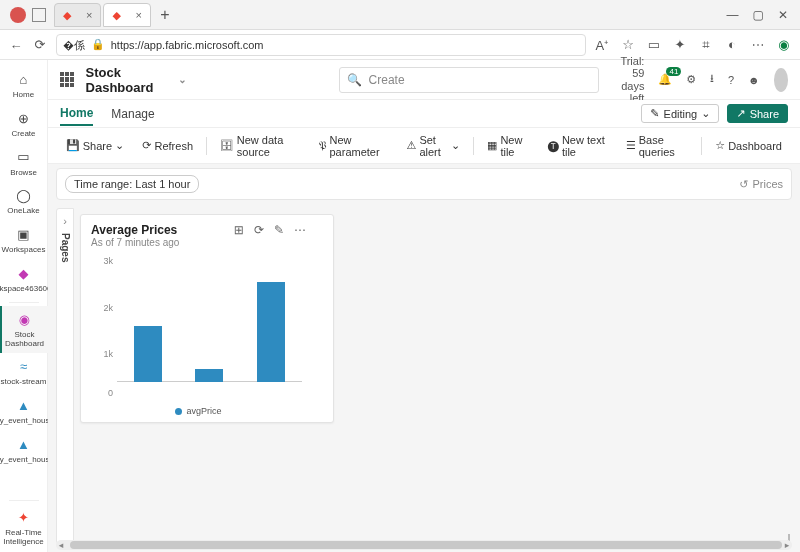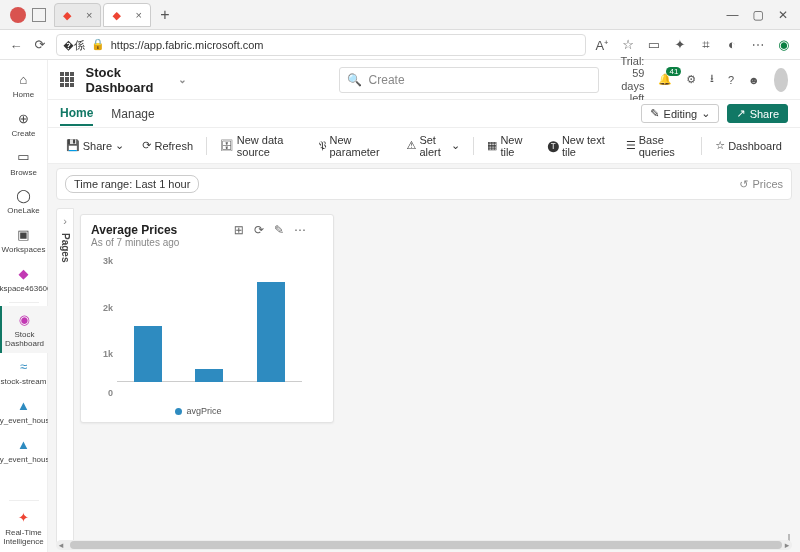--- a/index.html
+++ b/index.html
@@ -55,21 +55,21 @@
 .pages-gutter .chev { color:#888; margin-bottom:6px; }
 .pages-gutter .vtxt { writing-mode:vertical-rl; font-size:10px; color:#444; font-weight:600; }
 .tilearea { flex:1; background:#f5f5f5; padding:6px 6px 6px 6px; position:relative; }
 .tile { width:254px; background:#fff; border:1px solid #e3e3e3; border-radius:3px; padding:8px 27px 4px 10px; box-shadow:0 1px 2px rgba(0,0,0,.05); }
 .tilehdr { display:flex; align-items:flex-start; }
 .tilehdr .titles { flex:1; }
 .tilehdr .t1 { font-size:12px; font-weight:600; color:#222; }
 .tilehdr .t2 { font-size:10px; color:#888; }
 .tilehdr .acts { display:flex; gap:10px; color:#666; font-size:12px; }
 .chart { height:150px; position:relative; margin-top:4px; }
-.ylab { position:absolute; right:calc(100% - 22px); font-size:9px; color:#888; transform:translateY(-50%);font-weight:bold; }
+.ylab { position:absolute; right:calc(100% - 22px); font-size:9px; color:#888; transform:translateY(-50%); }
 .xaxis { position:absolute; left:26px; right:4px; bottom:20px; border-top:1px solid #ccc; }
 .bars { position:absolute; left:26px; right:4px; top:0; bottom:20px; display:flex; align-items:flex-end; justify-content:space-around; }
 .bar { width:28px; background:#2e8bc0; }
 .xlab { position:absolute; left:26px; right:4px; bottom:4px; display:flex; justify-content:space-around; font-size:9px; color:#666; }
 .legend { text-align:center; font-size:9px; color:#555; padding:4px 0 2px; }
 .legend .sw { display:inline-block; width:7px; height:7px; background:#2e8bc0; border-radius:50%; margin-right:4px; vertical-align:middle; }
 .resize-handle { position:absolute; right:2px; bottom:2px; width:8px; height:8px; border-right:2px solid #bbb; border-bottom:2px solid #bbb; }
 .hscroll { position:absolute; left:8px; right:8px; bottom:2px; height:10px; background:#eee; border-radius:5px; }
 .hscroll .thumb { position:absolute; left:14px; right:10px; top:1px; bottom:1px; background:#c8c8c8; border-radius:4px; }
 .hscroll .arr { position:absolute; top:0; width:10px; height:10px; color:#888; font-size:9px; text-align:center; }

